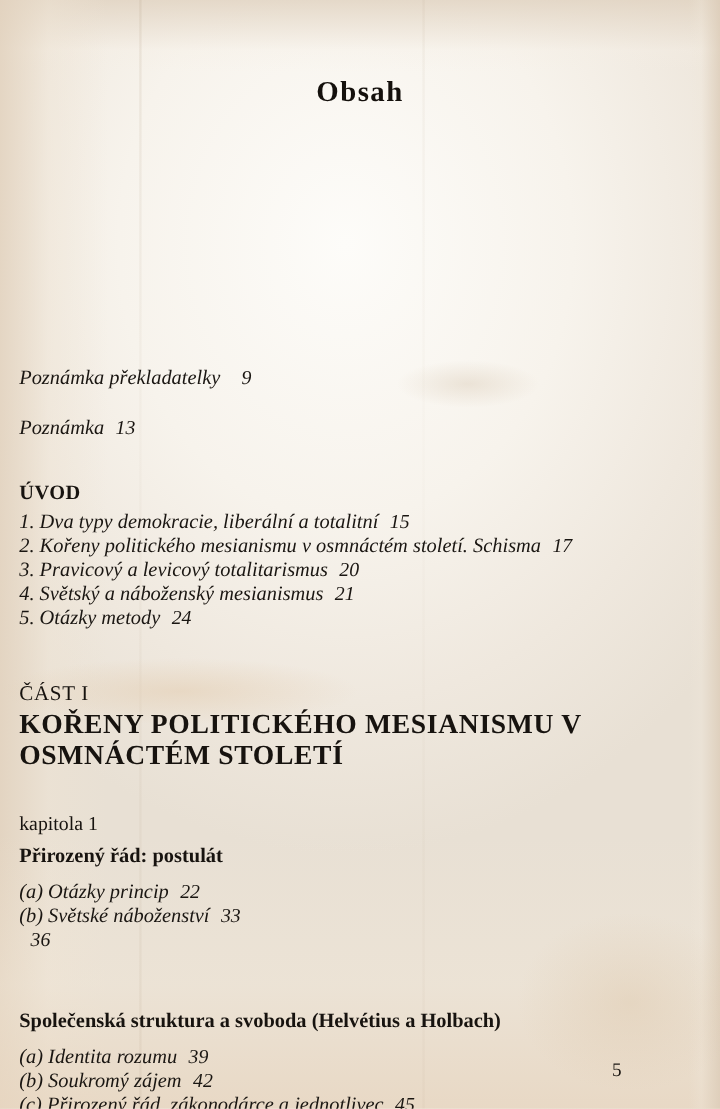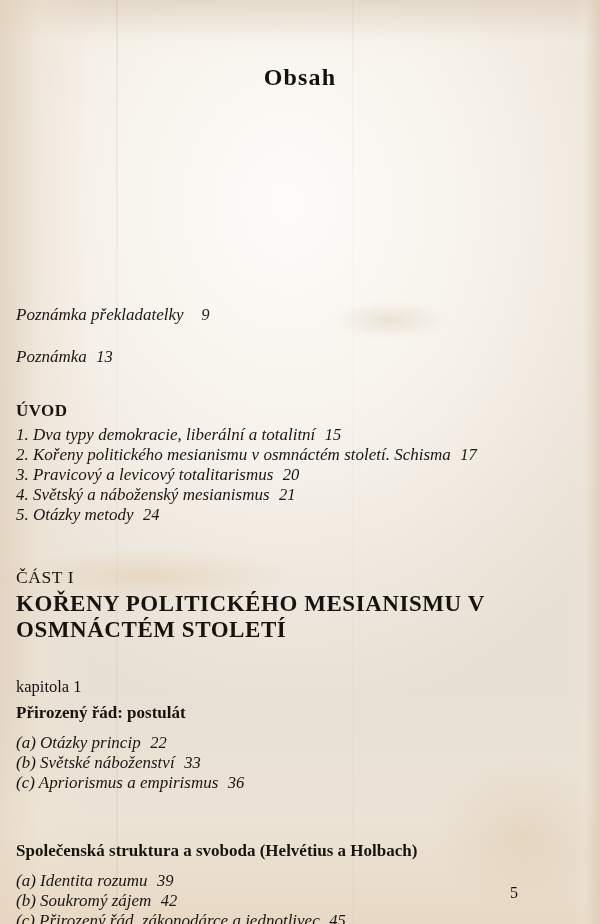--- a/index.html
+++ b/index.html
@@ -230,21 +230,20 @@
 
       <div class="row tight">
         <span class="label">(a) Otázky princip</span>
         <span class="page-no">22</span>
       </div>
       <div class="row tight">
         <span class="label">(b) Světské náboženství</span>
         <span class="page-no">33</span>
       </div>
       <div class="row tight">
-        <span class="label">(c) Apriorismus a empirismus</span>
         <span class="page-no">36</span>
       </div>
 
       <div class="gap-xl"></div>
 
       <div style="height:6px"></div>
       <div class="chapter-title">Společenská struktura a svoboda (Helvétius a Holbach)</div>
       <div style="height:10px"></div>
 
       <div class="row tight">

